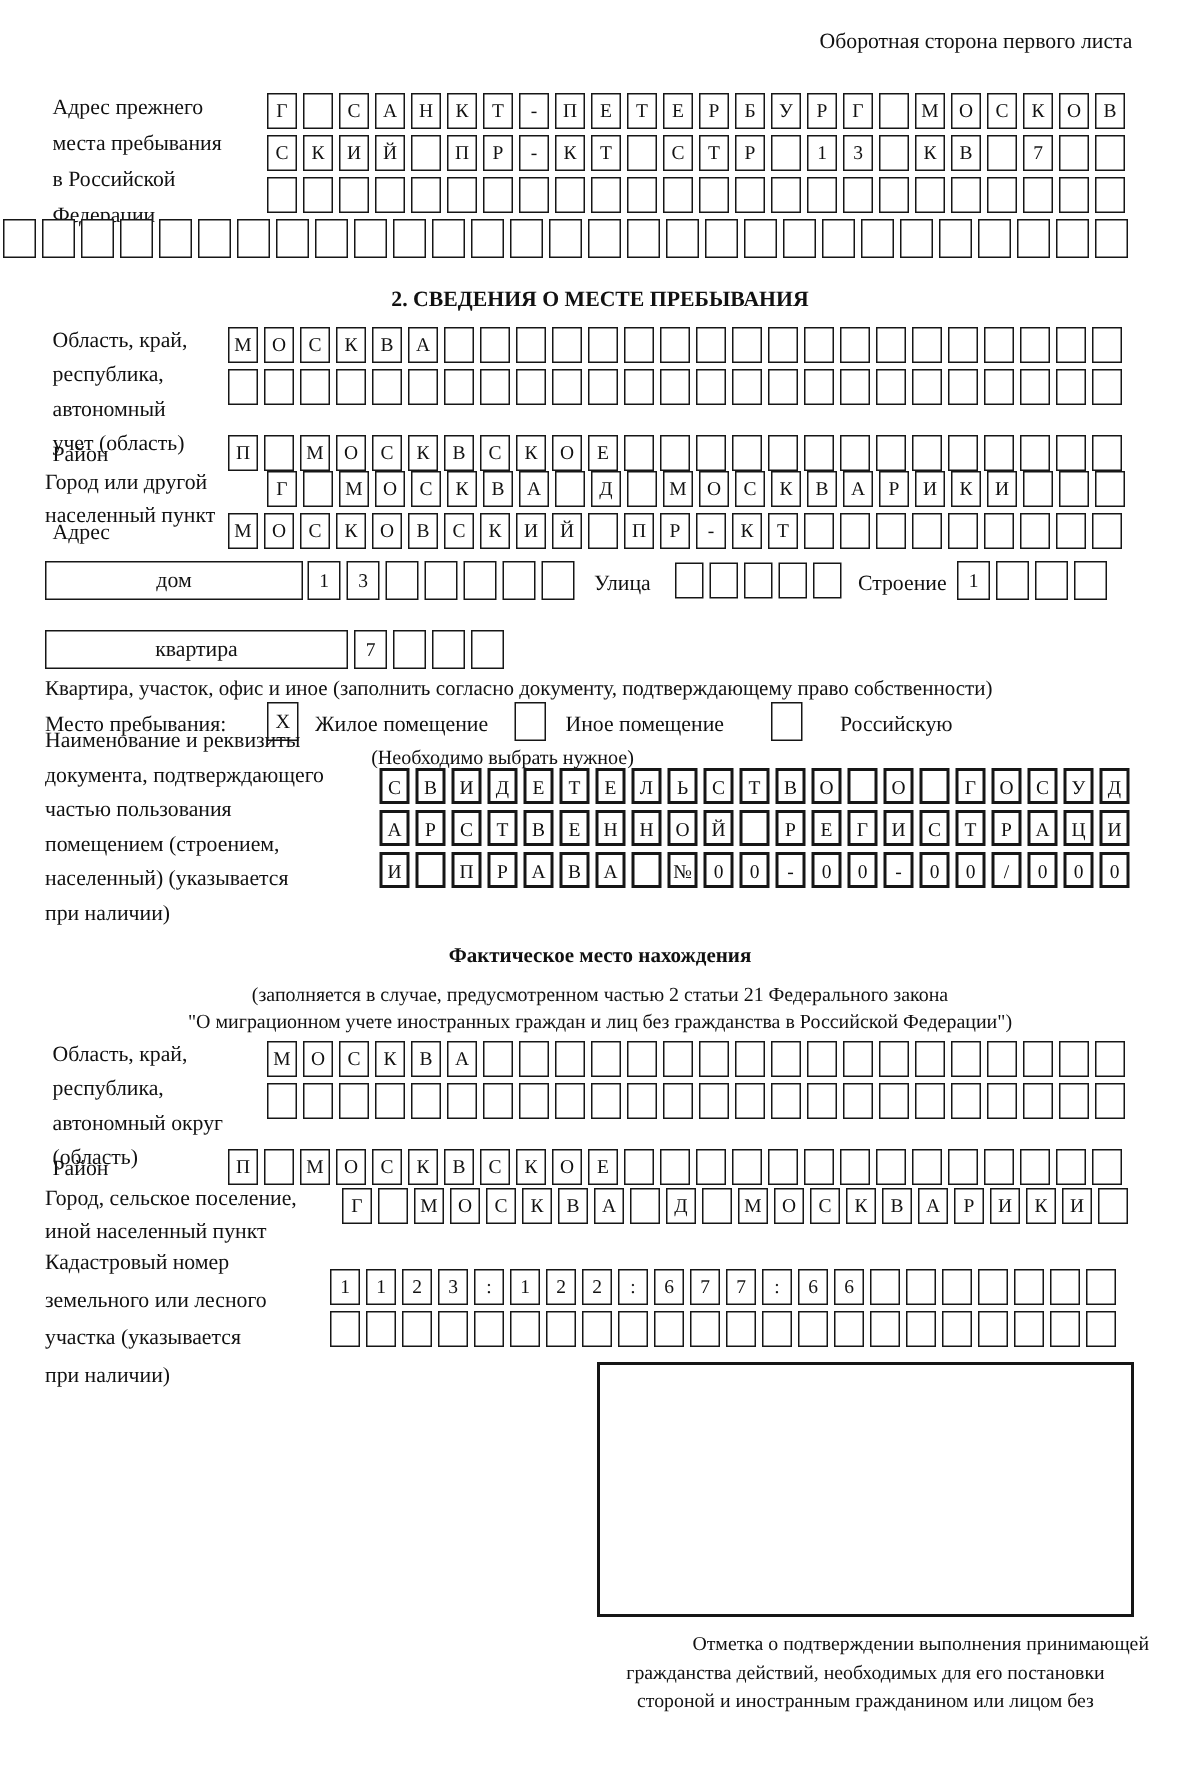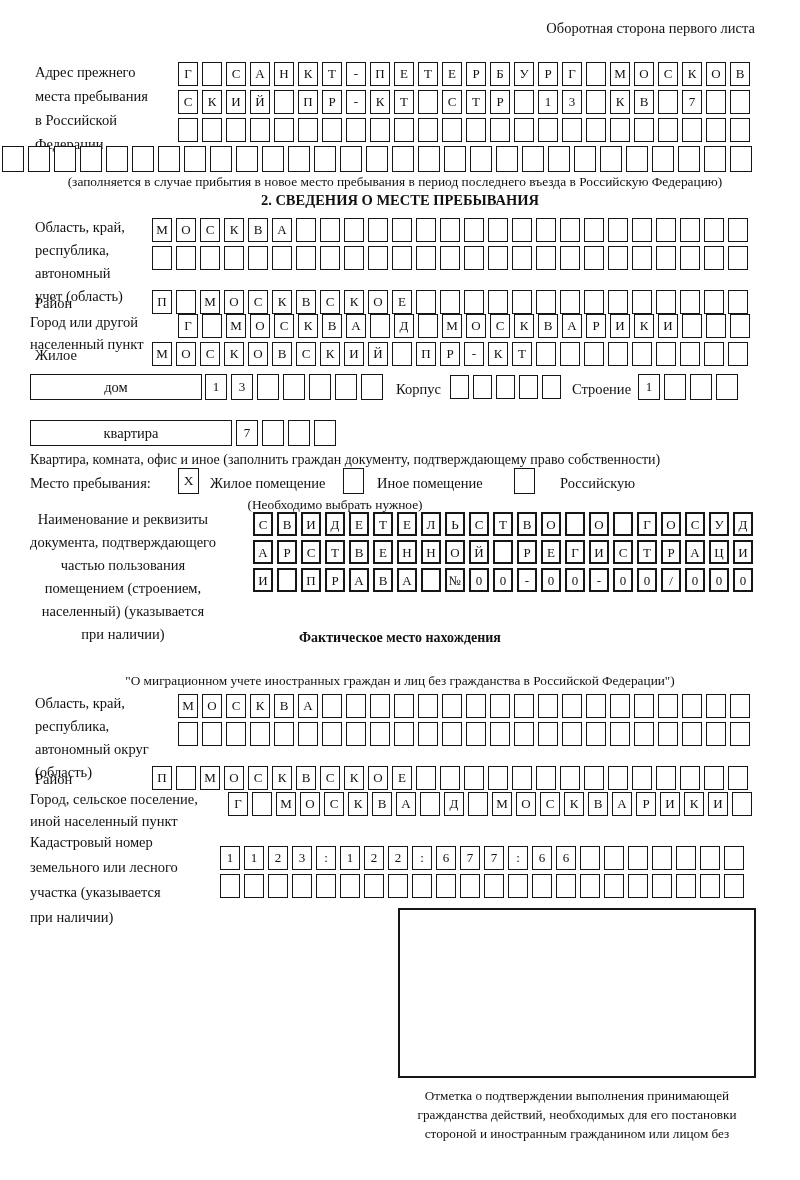--- a/index.html
+++ b/index.html
@@ -148,21 +148,20 @@
       <span class="cell" style="left: calc(20 * var(--p));"></span>
       <span class="cell" style="left: calc(21 * var(--p));"></span>
       <span class="cell" style="left: calc(22 * var(--p));"></span>
       <span class="cell" style="left: calc(23 * var(--p));"></span>
       <span class="cell" style="left: calc(24 * var(--p));"></span>
       <span class="cell" style="left: calc(25 * var(--p));"></span>
       <span class="cell" style="left: calc(26 * var(--p));"></span>
       <span class="cell" style="left: calc(27 * var(--p));"></span>
       <span class="cell" style="left: calc(28 * var(--p));"></span>
     </div>
-  <div class="abs note center" style="left:0;top:174px;width:790px;">(заполняется в случае прибытия в новое место пребывания в период последнего въезда в Российскую Федерацию)</div>
 
   <div class="abs title center" style="left:0;top:192px;width:800px;">2. СВЕДЕНИЯ О МЕСТЕ ПРЕБЫВАНИЯ</div>
 
   <div class="abs lbl" style="left:35px;top:216px;">
     <span class="ln">Область, край,</span>
     <span class="ln">республика,</span>
     <span class="ln">автономный</span>
     <span class="ln">учет (область)</span>
   </div>
   <div class="boxrow" style="left:152px;top:218px;">
@@ -273,21 +272,21 @@
       <span class="cell" style="left: calc(16 * var(--p));">А</span>
       <span class="cell" style="left: calc(17 * var(--p));">Р</span>
       <span class="cell" style="left: calc(18 * var(--p));">И</span>
       <span class="cell" style="left: calc(19 * var(--p));">К</span>
       <span class="cell" style="left: calc(20 * var(--p));">И</span>
       <span class="cell" style="left: calc(21 * var(--p));"></span>
       <span class="cell" style="left: calc(22 * var(--p));"></span>
       <span class="cell" style="left: calc(23 * var(--p));"></span>
     </div>
 
-  <div class="abs lbl" style="left:35px;top:344px;">Жилое</div>
+  <div class="abs lbl" style="left:35px;top:344px;">Адрес</div>
   <div class="boxrow" style="left:152px;top:342px;">
       <span class="cell" style="left: calc(0 * var(--p));">М</span>
       <span class="cell" style="left: calc(1 * var(--p));">О</span>
       <span class="cell" style="left: calc(2 * var(--p));">С</span>
       <span class="cell" style="left: calc(3 * var(--p));">К</span>
       <span class="cell" style="left: calc(4 * var(--p));">О</span>
       <span class="cell" style="left: calc(5 * var(--p));">В</span>
       <span class="cell" style="left: calc(6 * var(--p));">С</span>
       <span class="cell" style="left: calc(7 * var(--p));">К</span>
       <span class="cell" style="left: calc(8 * var(--p));">И</span>
@@ -312,21 +311,21 @@
   <div class="abs widebox" style="left:30px;top:374px;width:172px;height:26px;">дом</div>
   <div class="boxrow m26" style="left:205px;top:374px;">
       <span class="cell" style="left: calc(0 * var(--p));">1</span>
       <span class="cell" style="left: calc(1 * var(--p));">3</span>
       <span class="cell" style="left: calc(2 * var(--p));"></span>
       <span class="cell" style="left: calc(3 * var(--p));"></span>
       <span class="cell" style="left: calc(4 * var(--p));"></span>
       <span class="cell" style="left: calc(5 * var(--p));"></span>
       <span class="cell" style="left: calc(6 * var(--p));"></span>
     </div>
-  <div class="abs lbl" style="left:396px;top:378px;">Корпус</div>
+  <div class="abs lbl" style="left:396px;top:378px;">Улица</div>
   <div class="boxrow mk" style="left:450px;top:375px;">
       <span class="cell" style="left: calc(0 * var(--p));"></span>
       <span class="cell" style="left: calc(1 * var(--p));"></span>
       <span class="cell" style="left: calc(2 * var(--p));"></span>
       <span class="cell" style="left: calc(3 * var(--p));"></span>
       <span class="cell" style="left: calc(4 * var(--p));"></span>
     </div>
   <div class="abs lbl" style="left:572px;top:378px;">Строение</div>
   <div class="boxrow m26" style="left:638px;top:374px;">
       <span class="cell" style="left: calc(0 * var(--p));">1</span>
@@ -335,32 +334,32 @@
       <span class="cell" style="left: calc(3 * var(--p));"></span>
     </div>
 
   <div class="abs widebox" style="left:30px;top:420px;width:202px;height:26px;">квартира</div>
   <div class="boxrow m26" style="left:236px;top:420px;">
       <span class="cell" style="left: calc(0 * var(--p));">7</span>
       <span class="cell" style="left: calc(1 * var(--p));"></span>
       <span class="cell" style="left: calc(2 * var(--p));"></span>
       <span class="cell" style="left: calc(3 * var(--p));"></span>
     </div>
-  <div class="abs note" style="left:30px;top:452px;font-size:14px;">Квартира, комната, офис и иное (заполнить граждан документу, подтверждающему право собственности)</div>
+  <div class="abs note" style="left:30px;top:452px;font-size:14px;">Квартира, участок, офис и иное (заполнить согласно документу, подтверждающему право собственности)</div>
 
   <div class="abs lbl" style="left:30px;top:472px;">Место пребывания:</div>
   <div class="abs cb" style="left:178px;top:468px;">X</div>
   <div class="abs lbl" style="left:210px;top:472px;">Жилое помещение</div>
   <div class="abs cb" style="left:343px;top:468px;"></div>
   <div class="abs lbl" style="left:377px;top:472px;">Иное помещение</div>
   <div class="abs cb" style="left:514px;top:468px;"></div>
   <div class="abs lbl" style="left:560px;top:472px;">Российскую</div>
   <div class="abs note center" style="left:95px;top:497px;width:480px;">(Необходимо выбрать нужное)</div>
 
-  <div class="abs lbl" style="left:30px;top:508px;text-align:center;">
+  <div class="abs lbl" style="left:30px;top:483px;">
     <span class="ln">Наименование и реквизиты</span>
     <span class="ln">документа, подтверждающего</span>
     <span class="ln">частью пользования</span>
     <span class="ln">помещением (строением,</span>
     <span class="ln">населенный) (указывается</span>
     <span class="ln">при наличии)</span>
   </div>
   <div class="boxrow thick" style="left:253px;top:512px;">
       <span class="cell" style="left: calc(0 * var(--p));">С</span>
       <span class="cell" style="left: calc(1 * var(--p));">В</span>
@@ -425,20 +424,21 @@
       <span class="cell" style="left: calc(14 * var(--p));">-</span>
       <span class="cell" style="left: calc(15 * var(--p));">0</span>
       <span class="cell" style="left: calc(16 * var(--p));">0</span>
       <span class="cell" style="left: calc(17 * var(--p));">/</span>
       <span class="cell" style="left: calc(18 * var(--p));">0</span>
       <span class="cell" style="left: calc(19 * var(--p));">0</span>
       <span class="cell" style="left: calc(20 * var(--p));">0</span>
     </div>
 
   <div class="abs title center" style="left:0;top:630px;width:800px;font-size:14px;">Фактическое место нахождения</div>
+  <div class="abs note center" style="left:0;top:655px;width:800px;font-size:13.3px;">(заполняется в случае, предусмотренном частью 2 статьи 21 Федерального закона</div>
   <div class="abs note center" style="left:0;top:673px;width:800px;font-size:13.3px;">"О миграционном учете иностранных граждан и лиц без гражданства в Российской Федерации")</div>
 
   <div class="abs lbl" style="left:35px;top:692px;">
     <span class="ln">Область, край,</span>
     <span class="ln">республика,</span>
     <span class="ln">автономный округ</span>
     <span class="ln">(область)</span>
   </div>
   <div class="boxrow" style="left:178px;top:694px;">
       <span class="cell" style="left: calc(0 * var(--p));">М</span>
@@ -601,18 +601,18 @@
       <span class="cell" style="left: calc(16 * var(--p));"></span>
       <span class="cell" style="left: calc(17 * var(--p));"></span>
       <span class="cell" style="left: calc(18 * var(--p));"></span>
       <span class="cell" style="left: calc(19 * var(--p));"></span>
       <span class="cell" style="left: calc(20 * var(--p));"></span>
       <span class="cell" style="left: calc(21 * var(--p));"></span>
     </div>
 
   <div class="abs stamp" style="left:398px;top:908px;width:358px;height:170px;"></div>
   <div class="abs smallnote center" style="left:388px;top:1086px;width:378px;">
-    <span class="ln" style="display:block;">Отметка о подтверждении выполнения принимающей</span>
+    <span class="ln" style="display:block;text-align:right;">Отметка о подтверждении выполнения принимающей</span>
     <span class="ln" style="display:block;">гражданства действий, необходимых для его постановки</span>
     <span class="ln" style="display:block;">стороной и иностранным гражданином или лицом без</span>
   </div>
 
 </div>
 
 </body></html>

